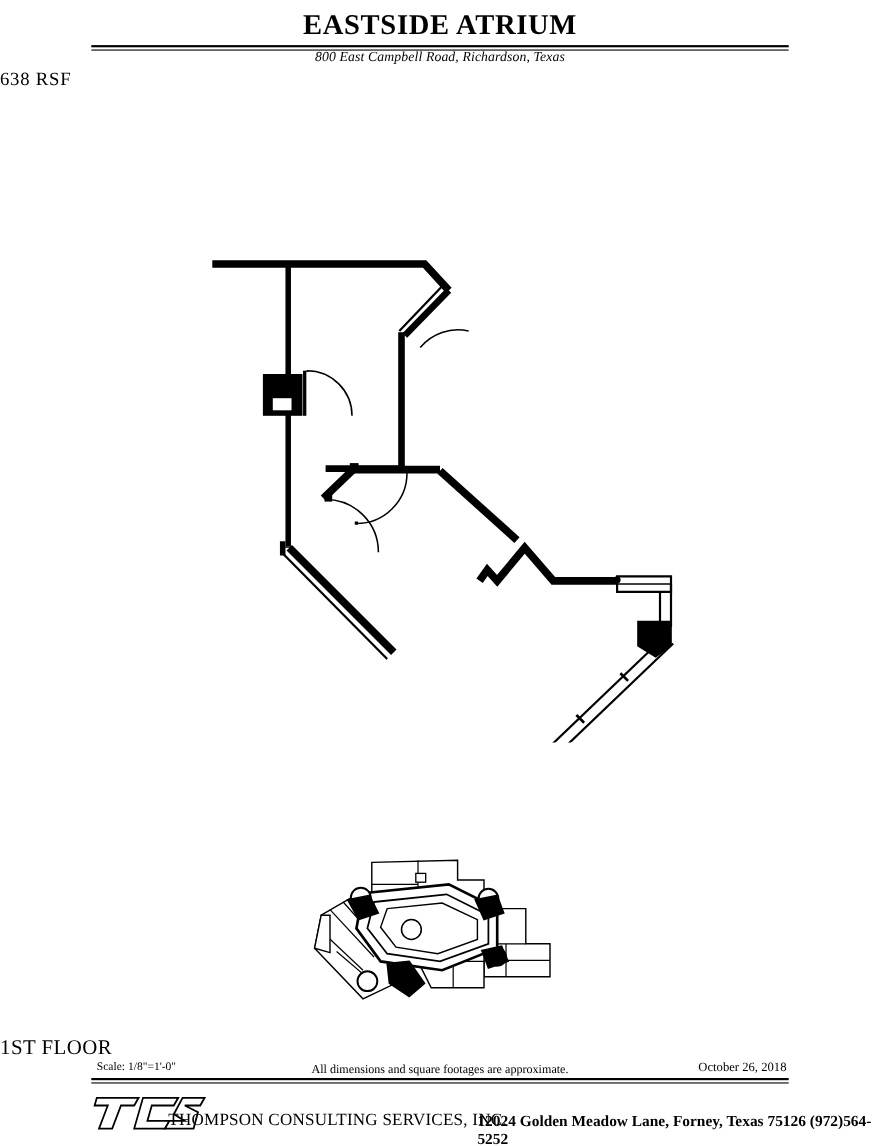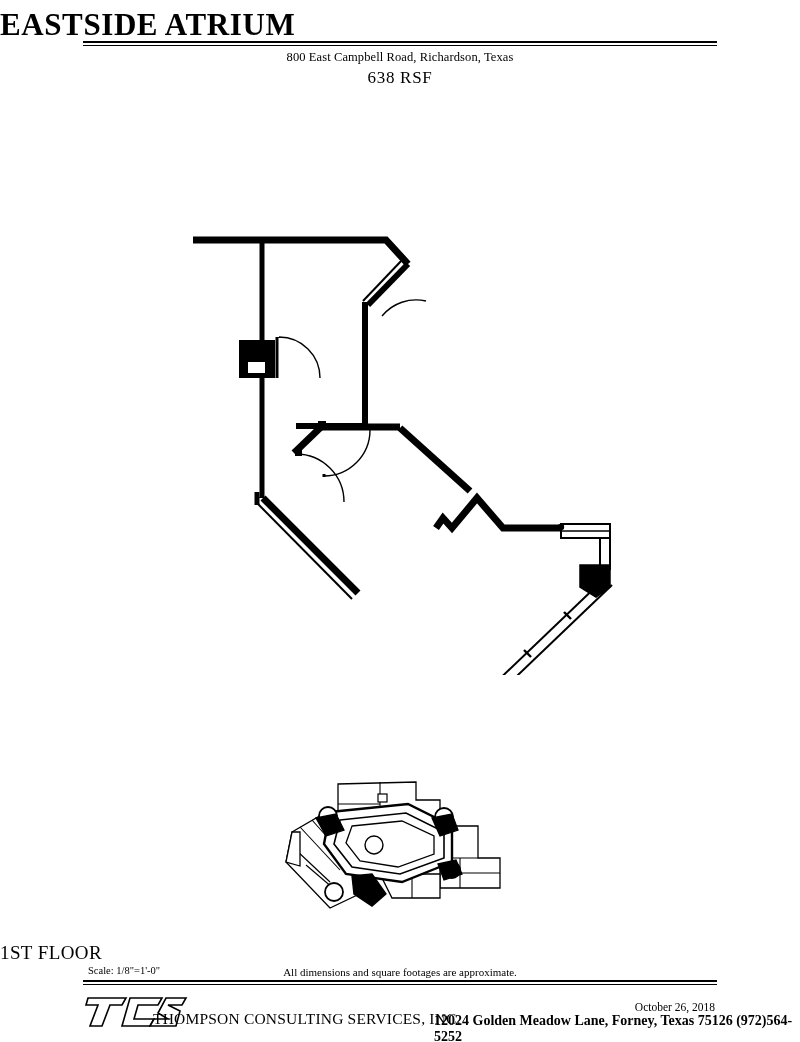--- a/index.html
+++ b/index.html
@@ -16,22 +16,22 @@
     overflow: hidden;
   }
 
   
   #header {
     position: absolute;
     top: 0; left: 0;
     width: 800px;
   }
   #building-title {
-    text-align: left;
-    font-size: 31px;
+    text-align: center;
+    font-size: 26px;
     font-weight: bold;
     letter-spacing: 0.6px;
     margin-top: 9px;
     line-height: 1.05;
   }
   #title-rule {
     position: absolute;
     left: 83px;
     top: 41px;
     width: 634px;
@@ -44,29 +44,30 @@
     top: 45px;
     width: 634px;
     height: 0;
     border-top: 1px solid #000;
   }
   #building-address {
     text-align: center;
     font-size: 12.5px;
     margin-top: 8px;
     letter-spacing: 0.1px;
+    font-style: italic;
   }
   #suite-number {
     text-align: center;
     font-size: 17px;
     margin-top: 16px;
     letter-spacing: 0.7px;
   }
   #suite-area {
-    text-align: center;
+    text-align: left;
     font-size: 17px;
     margin-top: 3px;
     letter-spacing: 0.7px;
   }
 
   
   #floorplan-wrap {
     position: absolute;
     left: 0;
     top: 215px;
@@ -117,21 +118,20 @@
     left: 0;
     width: 800px;
     text-align: center;
     font-size: 11px;
   }
   #plan-date {
     position: absolute;
     top: 965px;
     right: 85px;
     font-size: 11.5px;
-    margin-top: 36px;
   }
   #logo-block {
     position: absolute;
     left: 80px;
     top: 992px;
     width: 108px;
     height: 40px;
   }
   #company-name {
     position: absolute;

